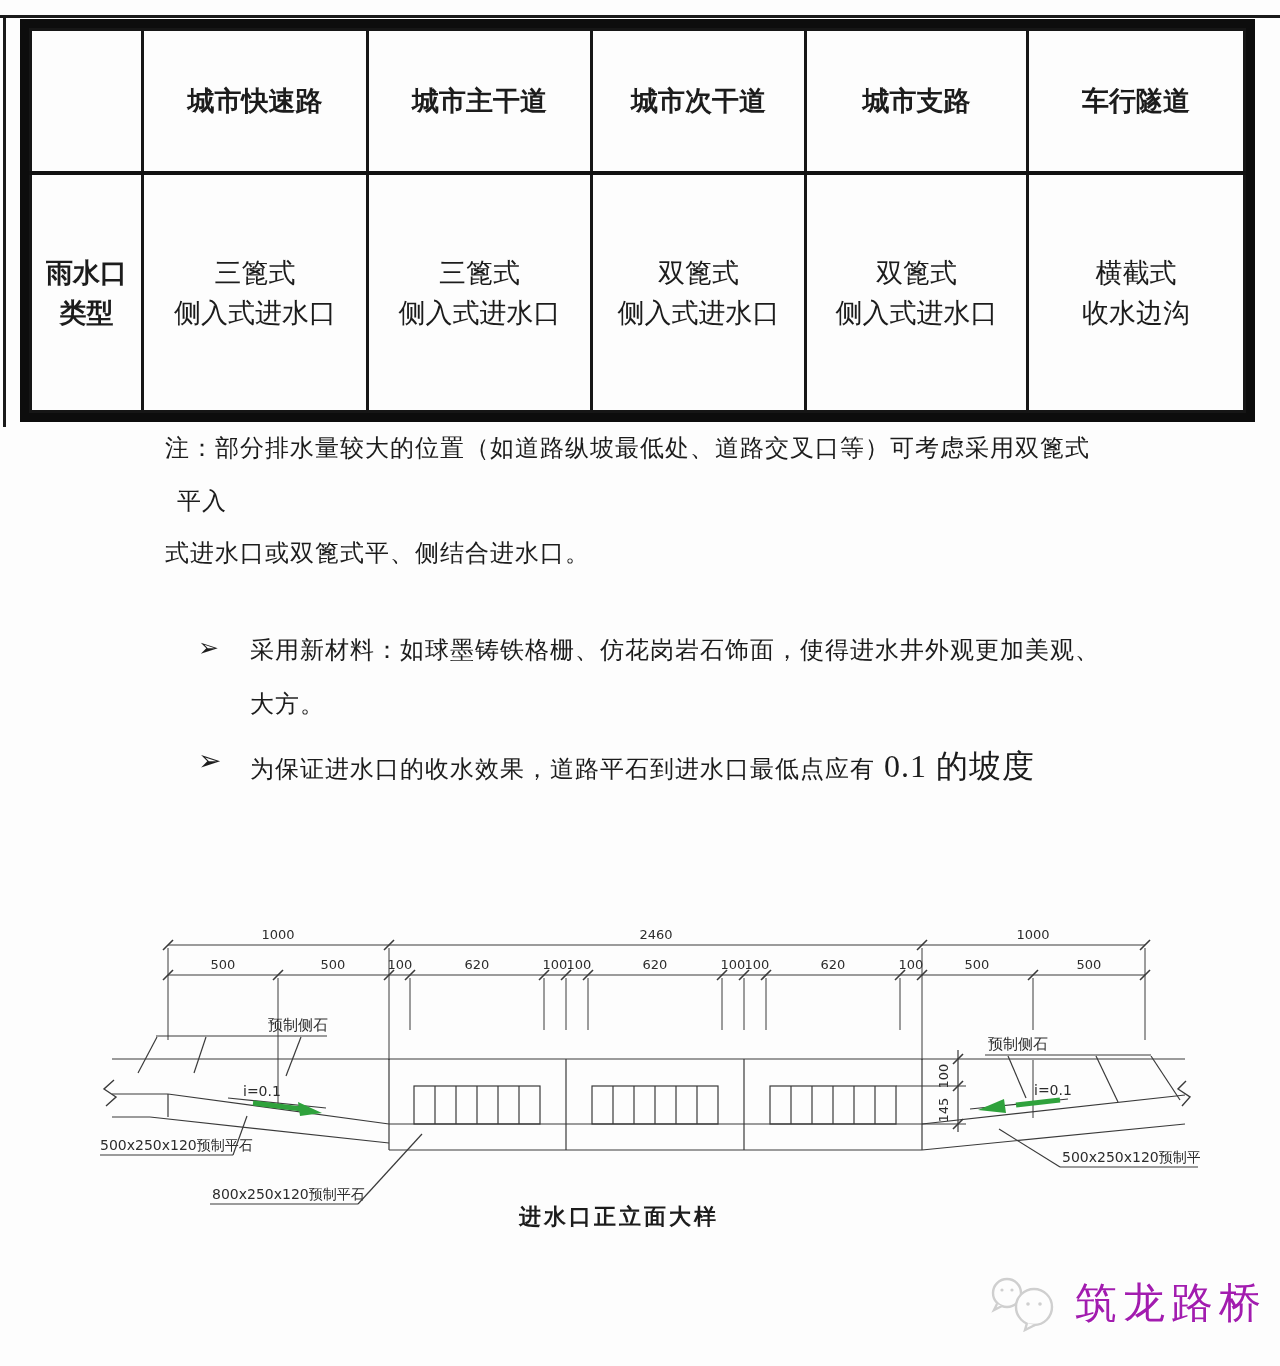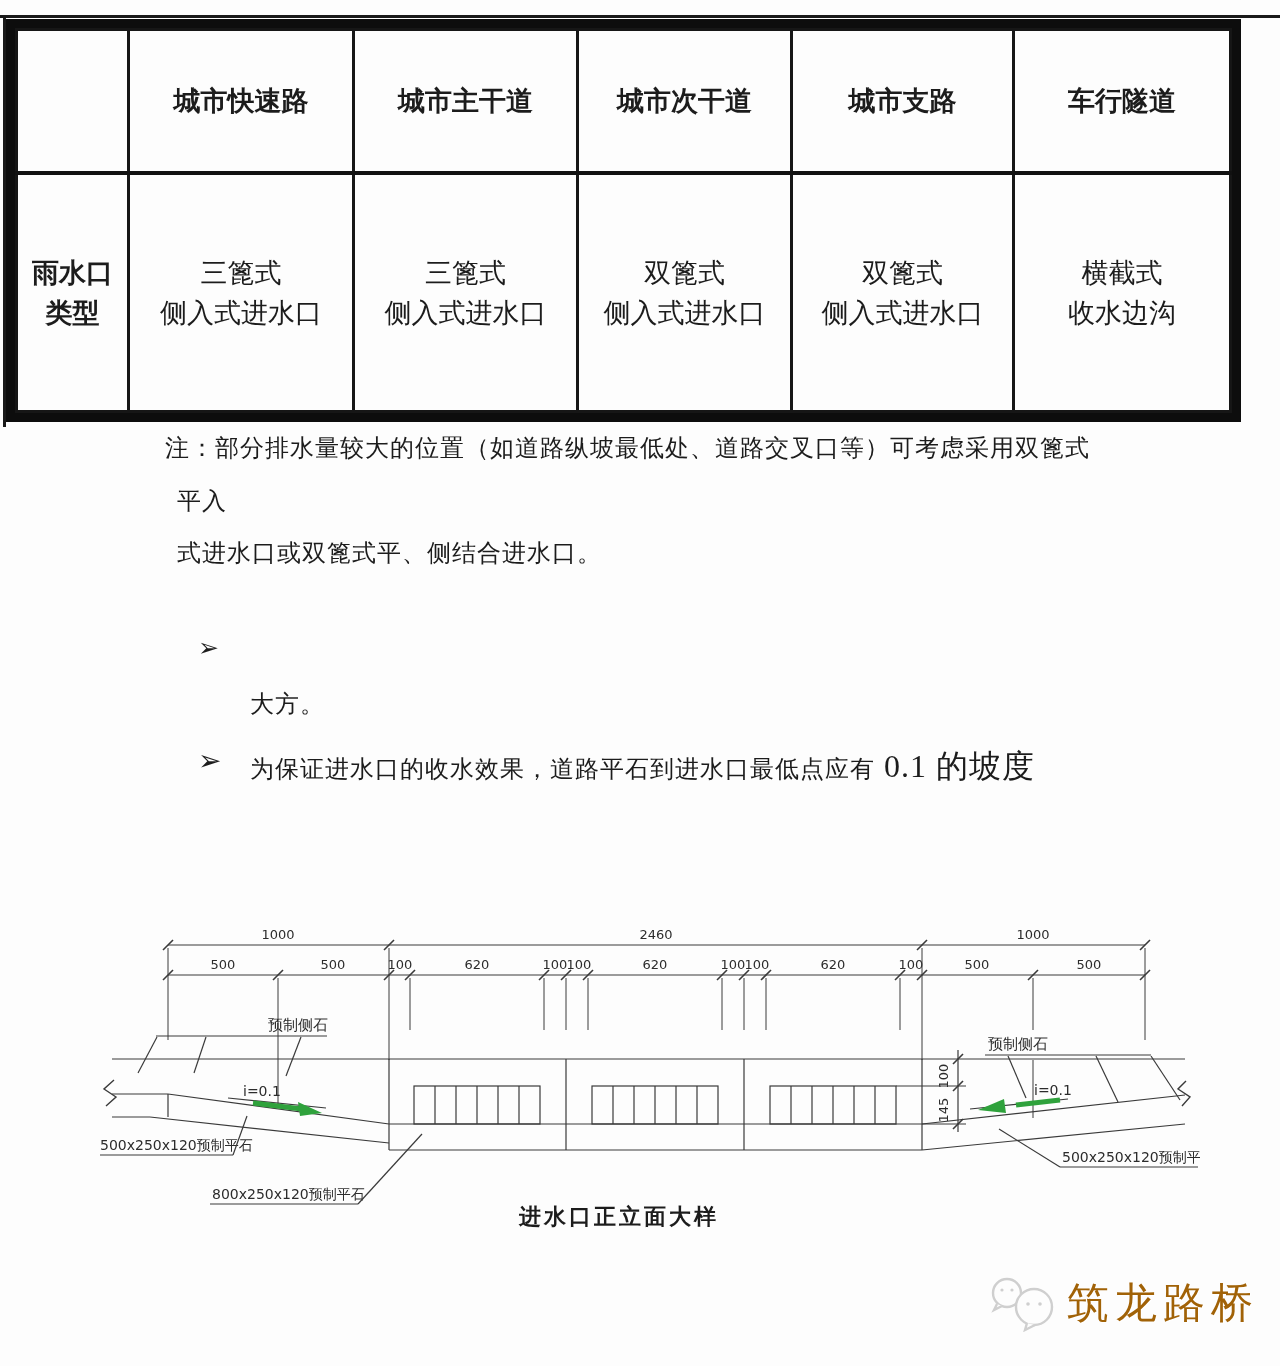--- a/index.html
+++ b/index.html
@@ -5,21 +5,21 @@
   html,body{margin:0;padding:0;}
   body{width:1280px;height:1366px;background:#ffffff;
        font-family:"Liberation Serif","DejaVu Serif",serif;color:#1c1c1c;}
   .page{position:relative;width:1280px;height:1366px;background:#fdfdfd;overflow:hidden;}
 
   
   .scan-top-rule{position:absolute;left:0;top:15px;width:1280px;height:3px;background:#1a1a1a;}
   .scan-left-rule{position:absolute;left:3px;top:15px;width:3px;height:412px;background:#1a1a1a;}
 
   
-  .table-frame{position:absolute;left:2px;top:14px;width:1243px;height:412px;box-sizing:border-box;}
+  .table-frame{position:absolute;left:16px;top:14px;width:1243px;height:412px;box-sizing:border-box;}
   .table-thick{position:absolute;left:4px;top:5px;right:4px;bottom:4px;border:9px solid #0d0d0d;box-sizing:border-box;}
   table.grid{width:100%;height:100%;border-collapse:collapse;table-layout:fixed;}
   table.grid td{border:3px solid #161616;text-align:center;vertical-align:middle;
                 font-size:27px;line-height:40px;padding:0;}
   table.grid tr.hdr td{border-bottom:4px solid #111;font-weight:bold;height:140px;}
   table.grid td.stub{font-weight:bold;}
   table.grid col.c0{width:112px;}
   table.grid col.c1{width:225px;}
   table.grid col.c2{width:224px;}
   table.grid col.c3{width:214px;}
@@ -36,22 +36,22 @@
   .drawing{position:absolute;left:100px;top:918px;width:1100px;height:295px;}
   svg text{font-family:"DejaVu Sans",sans-serif;}
   .dimtxt{font-size:13px;fill:#2c2c2c;}
   .clabel{font-size:15px;fill:#2c2c2c;font-family:"Liberation Serif","DejaVu Serif",serif;}
   .plabel{font-size:14px;fill:#2c2c2c;}
   .caption{position:absolute;left:100px;top:1202px;width:1100px;text-align:center;
            padding-right:62px;box-sizing:border-box;font-size:22px;font-weight:bold;letter-spacing:3px;}
 
   
   .watermark{position:absolute;left:985px;top:1274px;display:flex;align-items:center;}
-  .wm-text{font-size:42px;color:#a16207;letter-spacing:6px;text-shadow:1px 1px 0 #ffffff;
-           font-family:"Liberation Serif","DejaVu Serif",serif;}
+  .wm-text{font-size:42px;color:#a21caf;letter-spacing:6px;text-shadow:1px 1px 0 #ffffff;
+           font-family:"Liberation Serif","DejaVu Serif",serif;margin-left:8px;}
 </style>
 </head>
 <body>
 
 <div class="page">
 
   <div class="scan-top-rule"></div>
   <div class="scan-left-rule"></div>
 
   <div class="table-frame">
@@ -100,23 +100,24 @@
             <div>收水边沟</div>
           </td>
         </tr>
       </tbody>
         </table>
     </div>
   </div>
 
   <div class="txt" style="left:165px;top:432px;">注：部分排水量较大的位置（如道路纵坡最低处、道路交叉口等）可考虑采用双篦式</div>
   <div class="txt" style="left:177px;top:485px;text-align:center;">平入</div>
-  <div class="txt" style="left:165px;top:537px;margin-left:12px;">式进水口或双篦式平、侧结合进水口。</div>
+  <div class="txt" style="left:165px;top:537px;">式进水口或双篦式平、侧结合进水口。</div>
 
   <div class="bullet-glyph" style="left:198px;top:633px;">➢</div>
+  <div class="txt" style="left:250px;top:634px;">采用新材料：如球墨铸铁格栅、仿花岗岩石饰面，使得进水井外观更加美观、</div>
   <div class="txt" style="left:250px;top:688px;">大方。</div>
 
   <div class="bullet-glyph" style="left:198px;top:744px;font-size:28px;">➢</div>
   <div class="txt" style="left:250px;top:745px;"><span>为保证进水口的收水效果，道路平石到进水口最低点应有</span><span class="big-em"> 0.1 的坡度</span></div>
 
   <div class="drawing">
     <svg width="1100" height="295" viewBox="0 0 1100 295" stroke="#3a3a3a" stroke-width="1.2" fill="none">
 
       <g>
         <line x1="68" y1="27" x2="1045" y2="27"></line>

